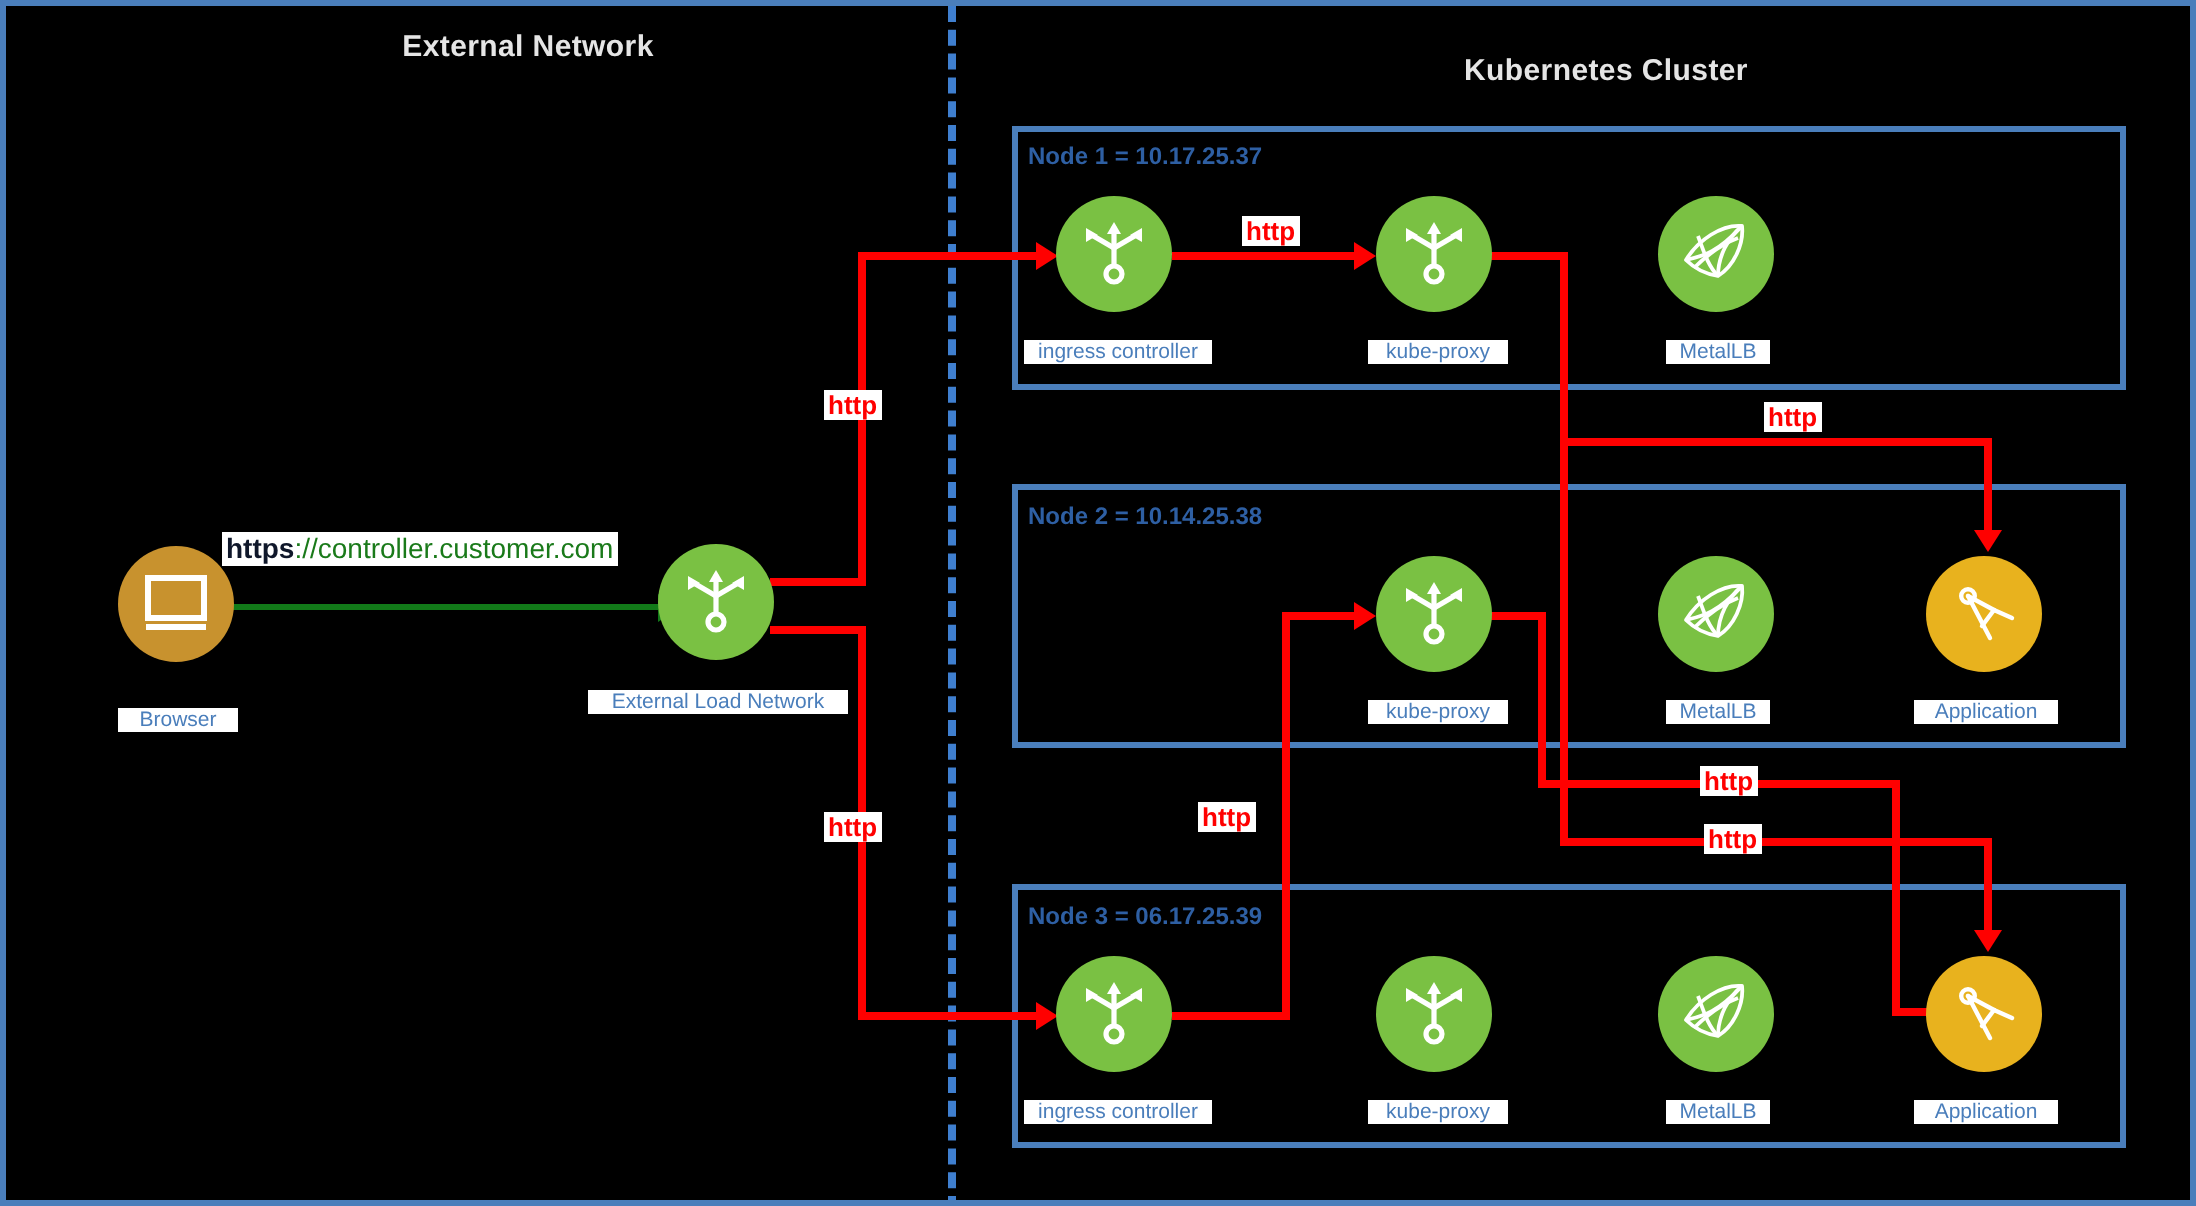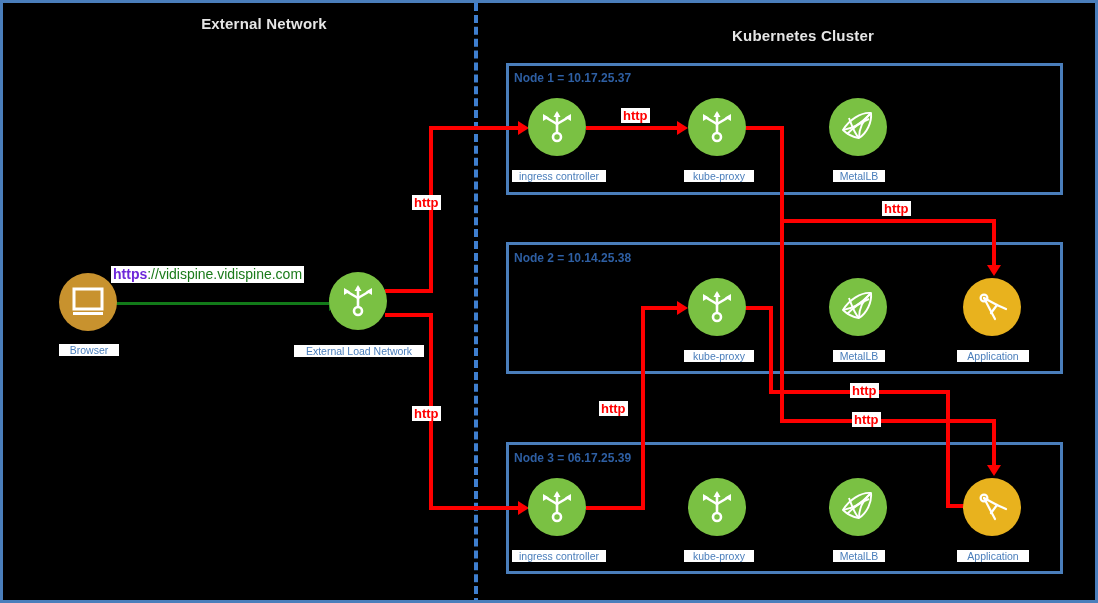--- a/index.html
+++ b/index.html
@@ -89,21 +89,21 @@
   }
   .url-label{
     position:absolute;
     background:#ffffff;
     font-size:14px;
     color:#1a7a1a;
     padding:0 2px;
     white-space:nowrap;
     line-height:17px;
   }
-  .url-label .scheme{font-weight:bold;color:#6d28d9;}
+  .url-label .scheme{font-weight:bold;color:#0f172a;}
 </style>
 </head>
 <body>
 
 <div id="canvas">
 
   <div class="zone-title" style="left:196px;top:12px;width:130px;text-align:center;">External Network</div>
   <div class="zone-title" style="left:729px;top:24px;width:155px;text-align:left;">Kubernetes Cluster</div>
 
   <div class="divider"></div>
@@ -164,23 +164,23 @@
   <div class="http-label" style="left:847px;top:380px;">http</div>
 
   <div class="node brown" style="left:56px;top:270px;">
     <span>
       <svg width="34" height="30" viewBox="0 0 34 30">
         <rect x="3" y="2" width="28" height="20" fill="none" stroke="#ffffff" stroke-width="3"></rect>
         <rect x="2" y="25" width="30" height="3" fill="#ffffff"></rect>
       </svg>
     </span>
   </div>
-  <div class="node-caption" style="left:56px;top:341px;width:58px;">Browser</div>
-
-  <div class="url-label" style="left:108px;top:263px;"><span class="scheme">https</span><span>://vidispine.vidispine.com</span></div>
+  <div class="node-caption" style="left:56px;top:351px;width:58px;">Browser</div>
+
+  <div class="url-label" style="left:108px;top:263px;"><span class="scheme">https</span><span>://controller.customer.com</span></div>
 
   <div class="node green" style="left:326px;top:269px;">
     <span>
       <svg width="38" height="38" viewBox="0 0 38 38">
         <g stroke="#ffffff" stroke-width="2.6" fill="none" stroke-linecap="round">
           <line x1="19" y1="6" x2="19" y2="24"></line>
           <line x1="19" y1="16" x2="7" y2="9"></line>
           <line x1="19" y1="16" x2="31" y2="9"></line>
         </g>
         <polygon points="19,3 15.5,9 22.5,9" fill="#ffffff"></polygon>

